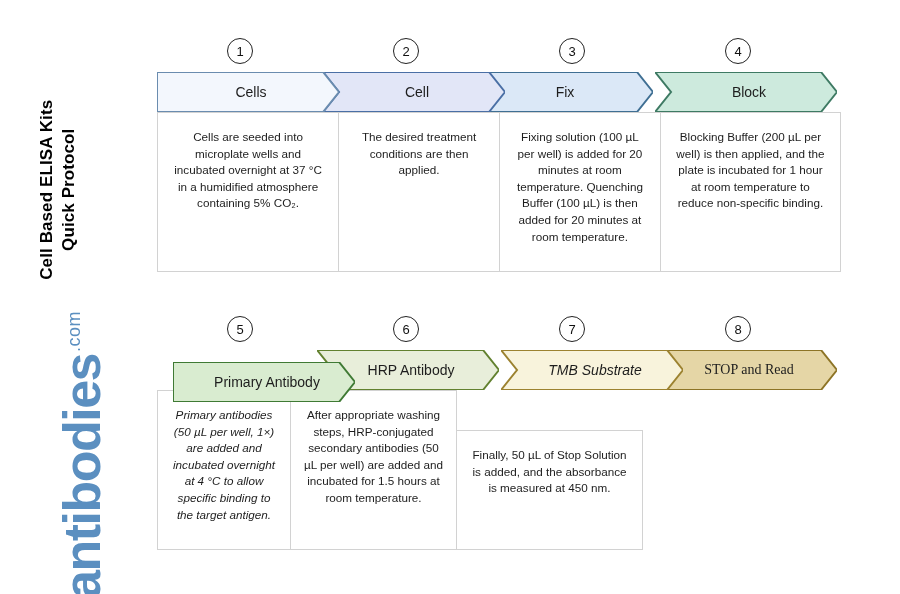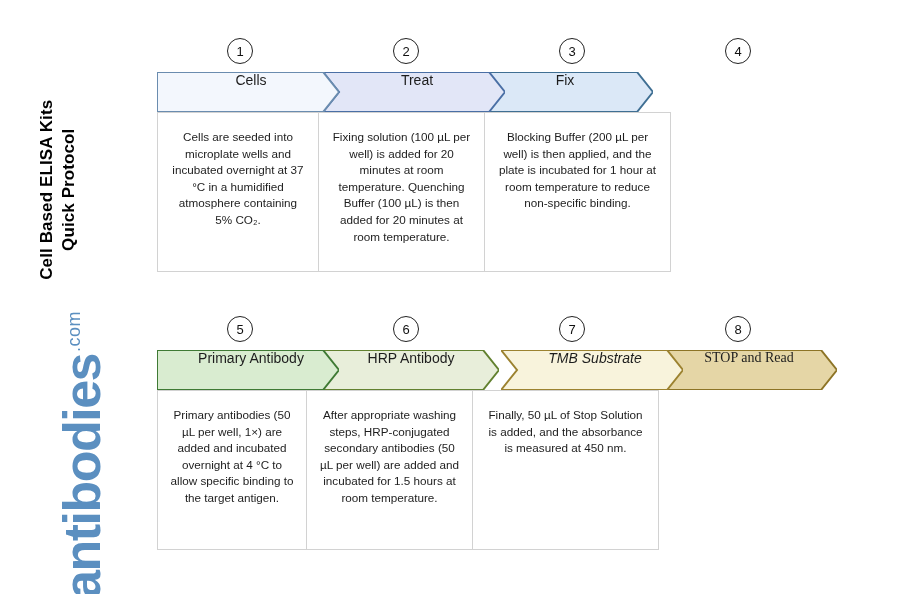--- a/index.html
+++ b/index.html
@@ -56,21 +56,21 @@
     border:1.6px solid #222222;
     background:#ffffff;
     color:#111111;font-size:13px;
     display:flex;align-items:center;justify-content:center;
     box-sizing:border-box;
   }
 
   .chevrons{position:relative;height:40px;margin-top:4px;}
   .chev{
     position:absolute;top:0;height:40px;
-    display:flex;align-items:flex-start;justify-content:center;
+    display:flex;align-items:center;justify-content:center;
     box-sizing:border-box;
     font-size:14px;color:#1d1d1d;
     padding-left:6px;
   }
   .chev span{position:relative;z-index:2;}
   .chevbg{position:absolute;inset:0;z-index:1;}
   .chevbg svg{display:block;width:100%;height:100%;}
 
   
   .descs{position:relative;margin-top:0px;height:160px;display:flex;}
@@ -116,47 +116,56 @@
             </svg>
           </div>
           <span>Cells</span>
         </div>
         <div class="chev" style="left: 166px; width: 182px; z-index: 9;">
           <div class="chevbg">
             <svg viewBox="0 0 182 40" preserveAspectRatio="none">
               <polygon points="0,0 166,0 182,20 166,40 0,40 16,20" fill="#e2e6f7" stroke="#4a6fa5" stroke-width="2" stroke-linejoin="miter"></polygon>
             </svg>
           </div>
-          <span>Treat</span>
+          <span>Cell</span>
         </div>
         <div class="chev" style="left: 314px; width: 182px; z-index: 8;">
           <div class="chevbg">
             <svg viewBox="0 0 182 40" preserveAspectRatio="none">
               <polygon points="0,0 166,0 182,20 166,40 0,40 16,20" fill="#dbe8f7" stroke="#3f6f93" stroke-width="2" stroke-linejoin="miter"></polygon>
             </svg>
           </div>
           <span>Fix</span>
         </div>
+        <div class="chev" style="left: 498px; width: 182px; z-index: 7;">
+          <div class="chevbg">
+            <svg viewBox="0 0 182 40" preserveAspectRatio="none">
+              <polygon points="0,0 166,0 182,20 166,40 0,40 16,20" fill="#cdeadd" stroke="#3e7a63" stroke-width="2" stroke-linejoin="miter"></polygon>
+            </svg>
+          </div>
+          <span>Block</span>
+        </div>
       </div>
     <div class="descs">
-        <div class="desc" style="width: 162px; text-align: center;">Cells are seeded into microplate wells and incubated overnight at 37 °C in a humidified atmosphere containing 5% CO₂.</div>
+        <div class="desc" style="width: 188px; text-align: center;">Cells are seeded into microplate wells and incubated overnight at 37 °C in a humidified atmosphere containing 5% CO₂.</div>
+        <div class="desc" style="width: 166px;">The desired treatment conditions are then applied.</div>
         <div class="desc" style="width: 166px;">Fixing solution (100 µL per well) is added for 20 minutes at room temperature. Quenching Buffer (100 µL) is then added for 20 minutes at room temperature.</div>
         <div class="desc" style="width: 186px;">Blocking Buffer (200 µL per well) is then applied, and the plate is incubated for 1 hour at room temperature to reduce non-specific binding.</div>
       </div>
   </div>
 
   <div class="row row2">
     <div class="numbers">
         <div class="num" style="left: 70px;">5</div>
         <div class="num" style="left: 236px;">6</div>
         <div class="num" style="left: 402px;">7</div>
         <div class="num" style="left: 568px;">8</div>
       </div>
     <div class="chevrons">
-        <div class="chev" style="left: 0px; width: 182px; z-index: 10;">
+        <div class="chev" style="left: 16px; width: 182px; z-index: 10; margin-top: 12px;">
           <div class="chevbg">
             <svg viewBox="0 0 182 40" preserveAspectRatio="none">
               <polygon points="0,0 166,0 182,20 166,40 0,40 0,20" fill="#d9ecd0" stroke="#3f7a34" stroke-width="2" stroke-linejoin="miter"></polygon>
             </svg>
           </div>
           <span>Primary Antibody</span>
         </div>
         <div class="chev" style="left: 160px; width: 182px; z-index: 9;">
           <div class="chevbg">
             <svg viewBox="0 0 182 40" preserveAspectRatio="none">
@@ -176,19 +185,19 @@
         <div class="chev" style="left: 498px; width: 182px; z-index: 7; font-family: Liberation Serif, serif;">
           <div class="chevbg">
             <svg viewBox="0 0 182 40" preserveAspectRatio="none">
               <polygon points="0,0 166,0 182,20 166,40 0,40 16,20" fill="#e5d6a6" stroke="#8d7426" stroke-width="2" stroke-linejoin="miter"></polygon>
             </svg>
           </div>
           <span>STOP and Read</span>
         </div>
       </div>
     <div class="descs">
-        <div class="desc" style="width: 150px;">Primary antibodies (50 µL per well, 1×) are added and incubated overnight at 4 °C to allow specific binding to the target antigen.</div>
+        <div class="desc" style="width: 134px; font-style: italic;">Primary antibodies (50 µL per well, 1×) are added and incubated overnight at 4 °C to allow specific binding to the target antigen.</div>
         <div class="desc" style="width: 166px; text-align: center;">After appropriate washing steps, HRP-conjugated secondary antibodies (50 µL per well) are added and incubated for 1.5 hours at room temperature.</div>
-        <div class="desc" style="width: 186px;">Finally, 50 µL of Stop Solution is added, and the absorbance is measured at 450 nm.</div>
+        <div class="desc" style="width: 186px; margin-top: 40px;">Finally, 50 µL of Stop Solution is added, and the absorbance is measured at 450 nm.</div>
       </div>
   </div>
 
 </div>
 
 </body></html>

